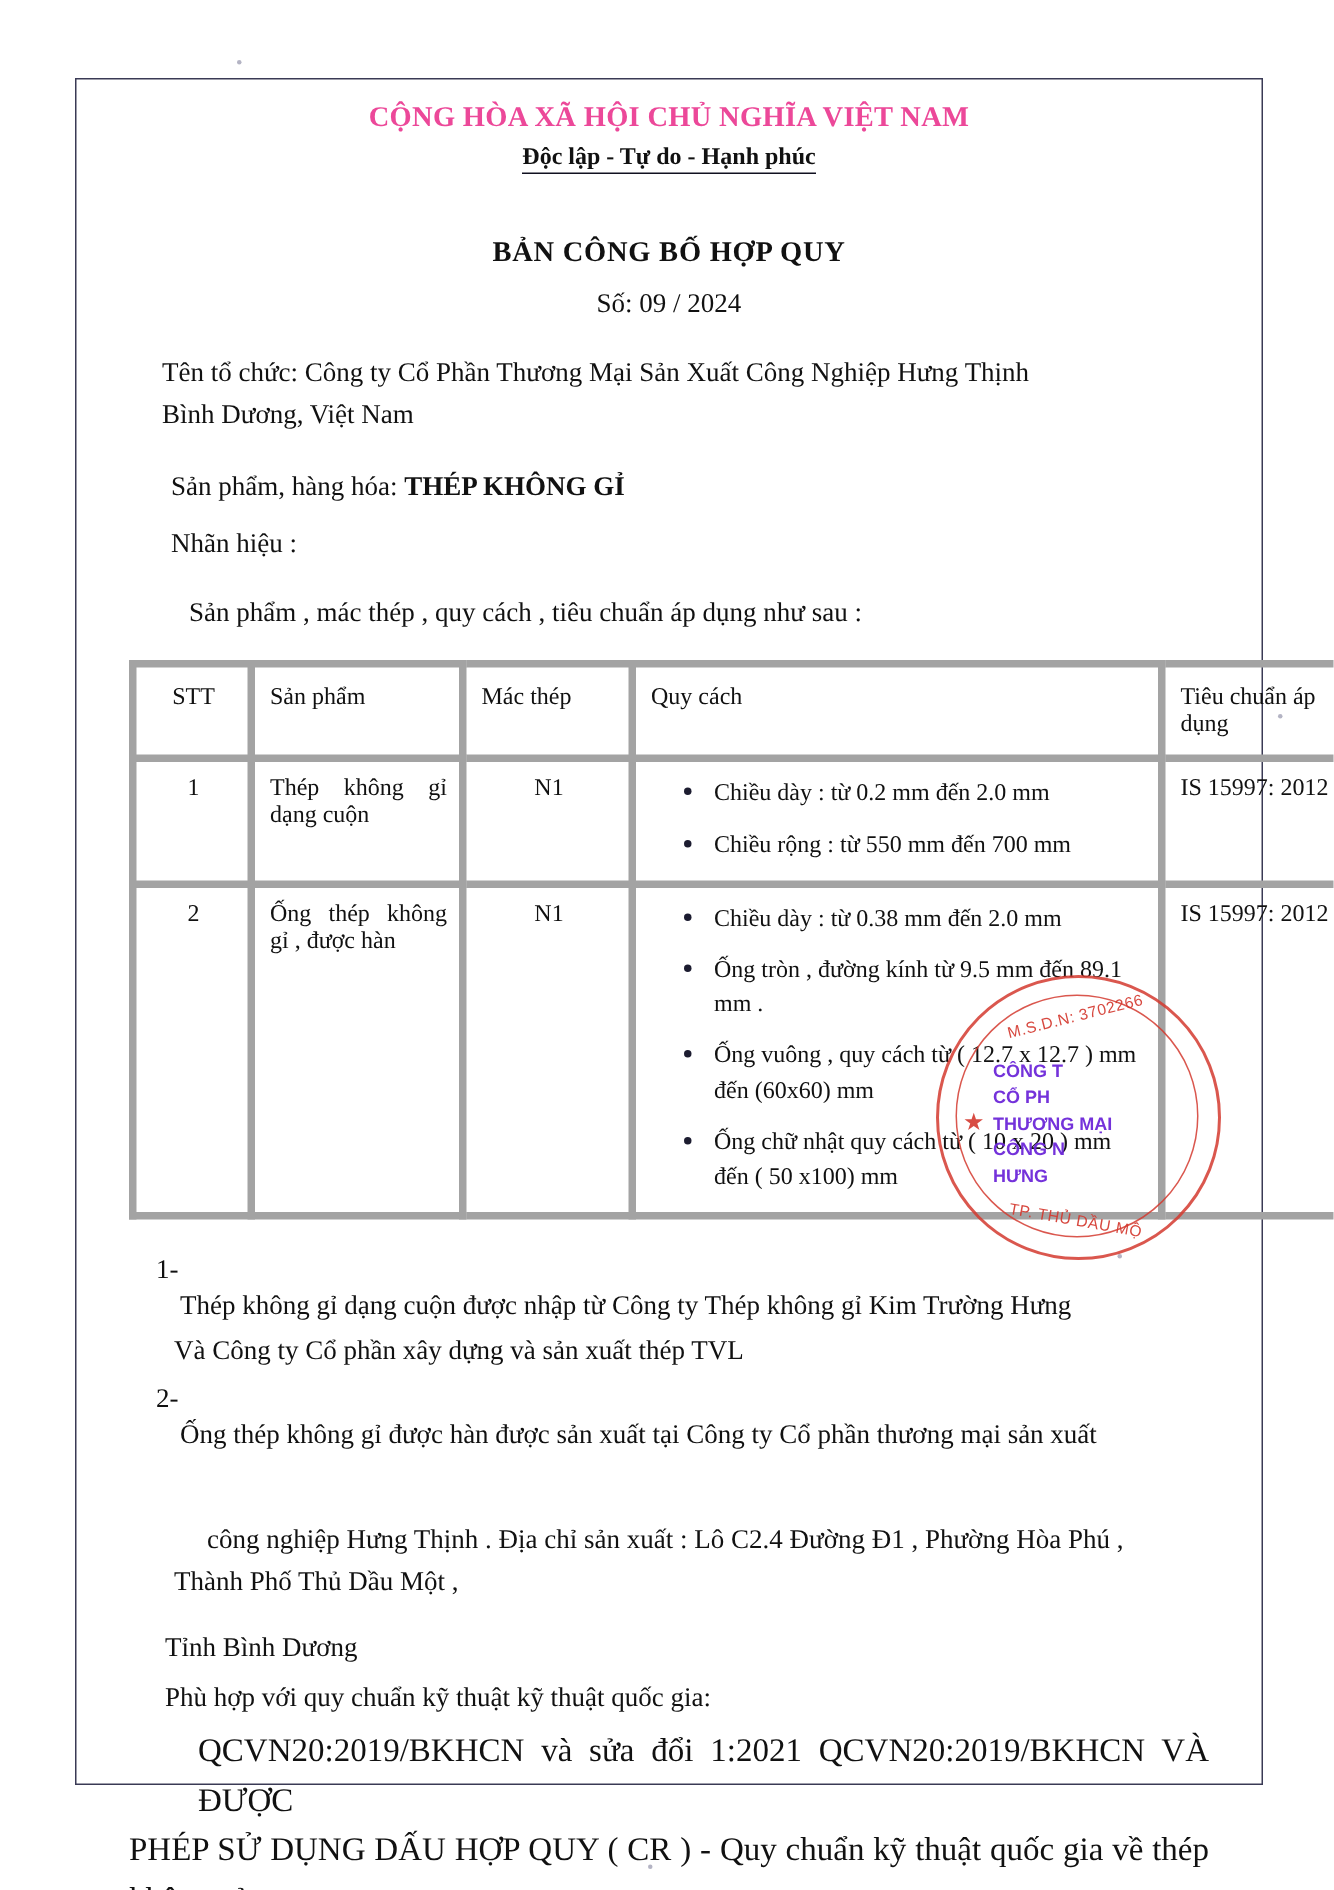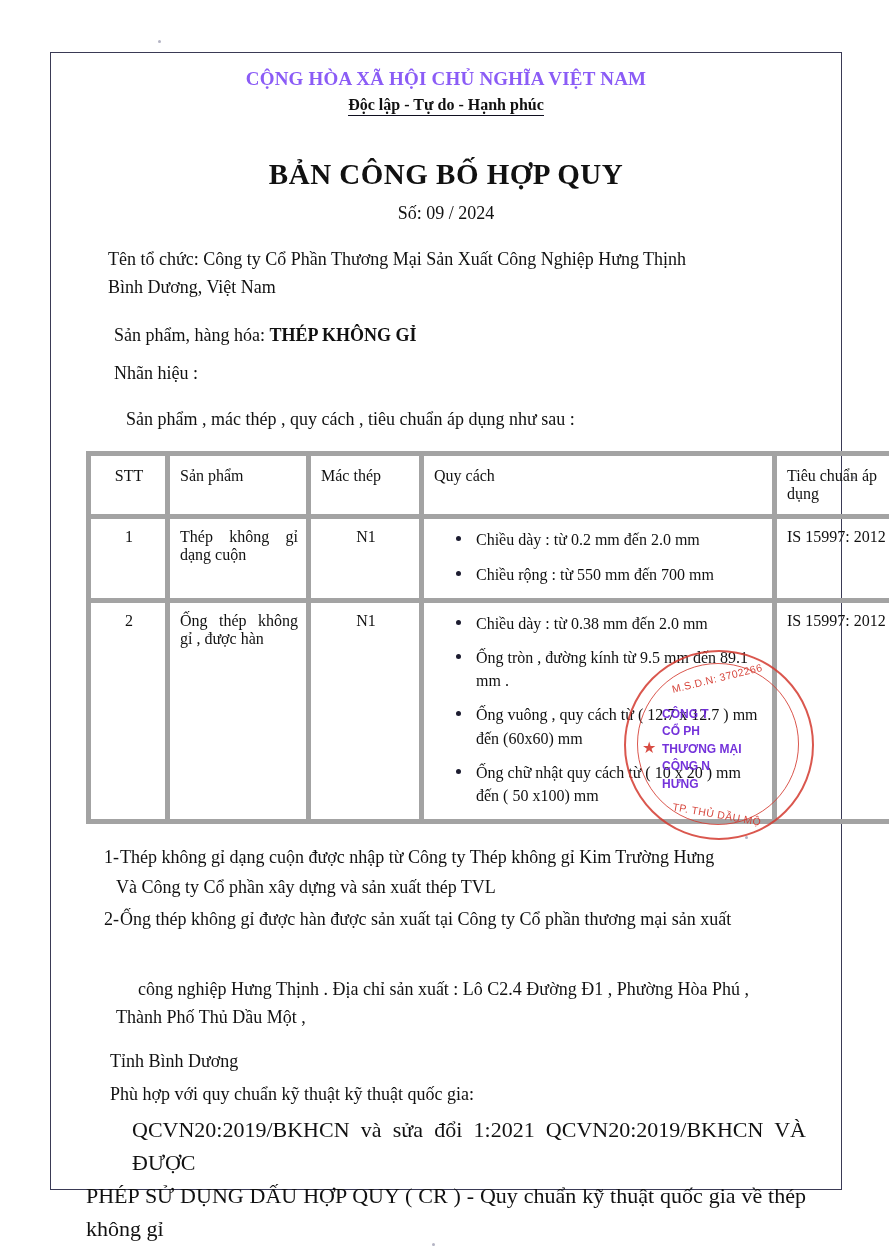--- a/index.html
+++ b/index.html
@@ -41,35 +41,35 @@
     width: 720px;
     box-sizing: border-box;
   }
 
   .center { text-align: center; }
 
   .national-title {
     font-weight: bold;
     font-size: 19px;
     letter-spacing: 0.2px;
-    color: #8b5cf6;
+    color: #ec4899;
     margin: 0;
   }
   .national-sub {
     font-weight: bold;
     font-size: 16px;
     margin: 6px 0 0 0;
     display: inline-block;
     border-bottom: 1.5px solid #101020;
     padding-bottom: 1px;
   }
 
   .doc-title {
     font-weight: bold;
-    font-size: 29px;
+    font-size: 19px;
     margin: 42px 0 0 0;
     letter-spacing: 0.5px;
   }
   .doc-number {
     font-size: 18px;
     margin: 12px 0 0 0;
   }
 
   .para {
     font-size: 18px;
@@ -143,21 +143,21 @@
     font-size: 18px;
     line-height: 1.55;
     margin-bottom: 2px;
   }
   .note-num {
     width: 34px;
     flex: 0 0 34px;
     padding-left: 18px;
     box-sizing: border-box;
   }
-  .note-body { flex: 1; }
+  .note-body { flex: 1; margin-top: 24px; }
   .note-cont { padding-left: 52px; margin-top: 42px; }
   .note-cont2 { padding-left: 30px; }
 
   .tail { margin-top: 16px; padding-left: 24px; font-size: 18px; line-height: 1.55; }
   .tail2 { margin-top: 6px; padding-left: 24px; font-size: 18px; line-height: 1.55; }
   .tail3 { margin-top: 4px; font-size: 22px; line-height: 1.5; text-align: justify; }
   .tail3 .l1 { padding-left: 46px; }
 
   
   .stamp {

